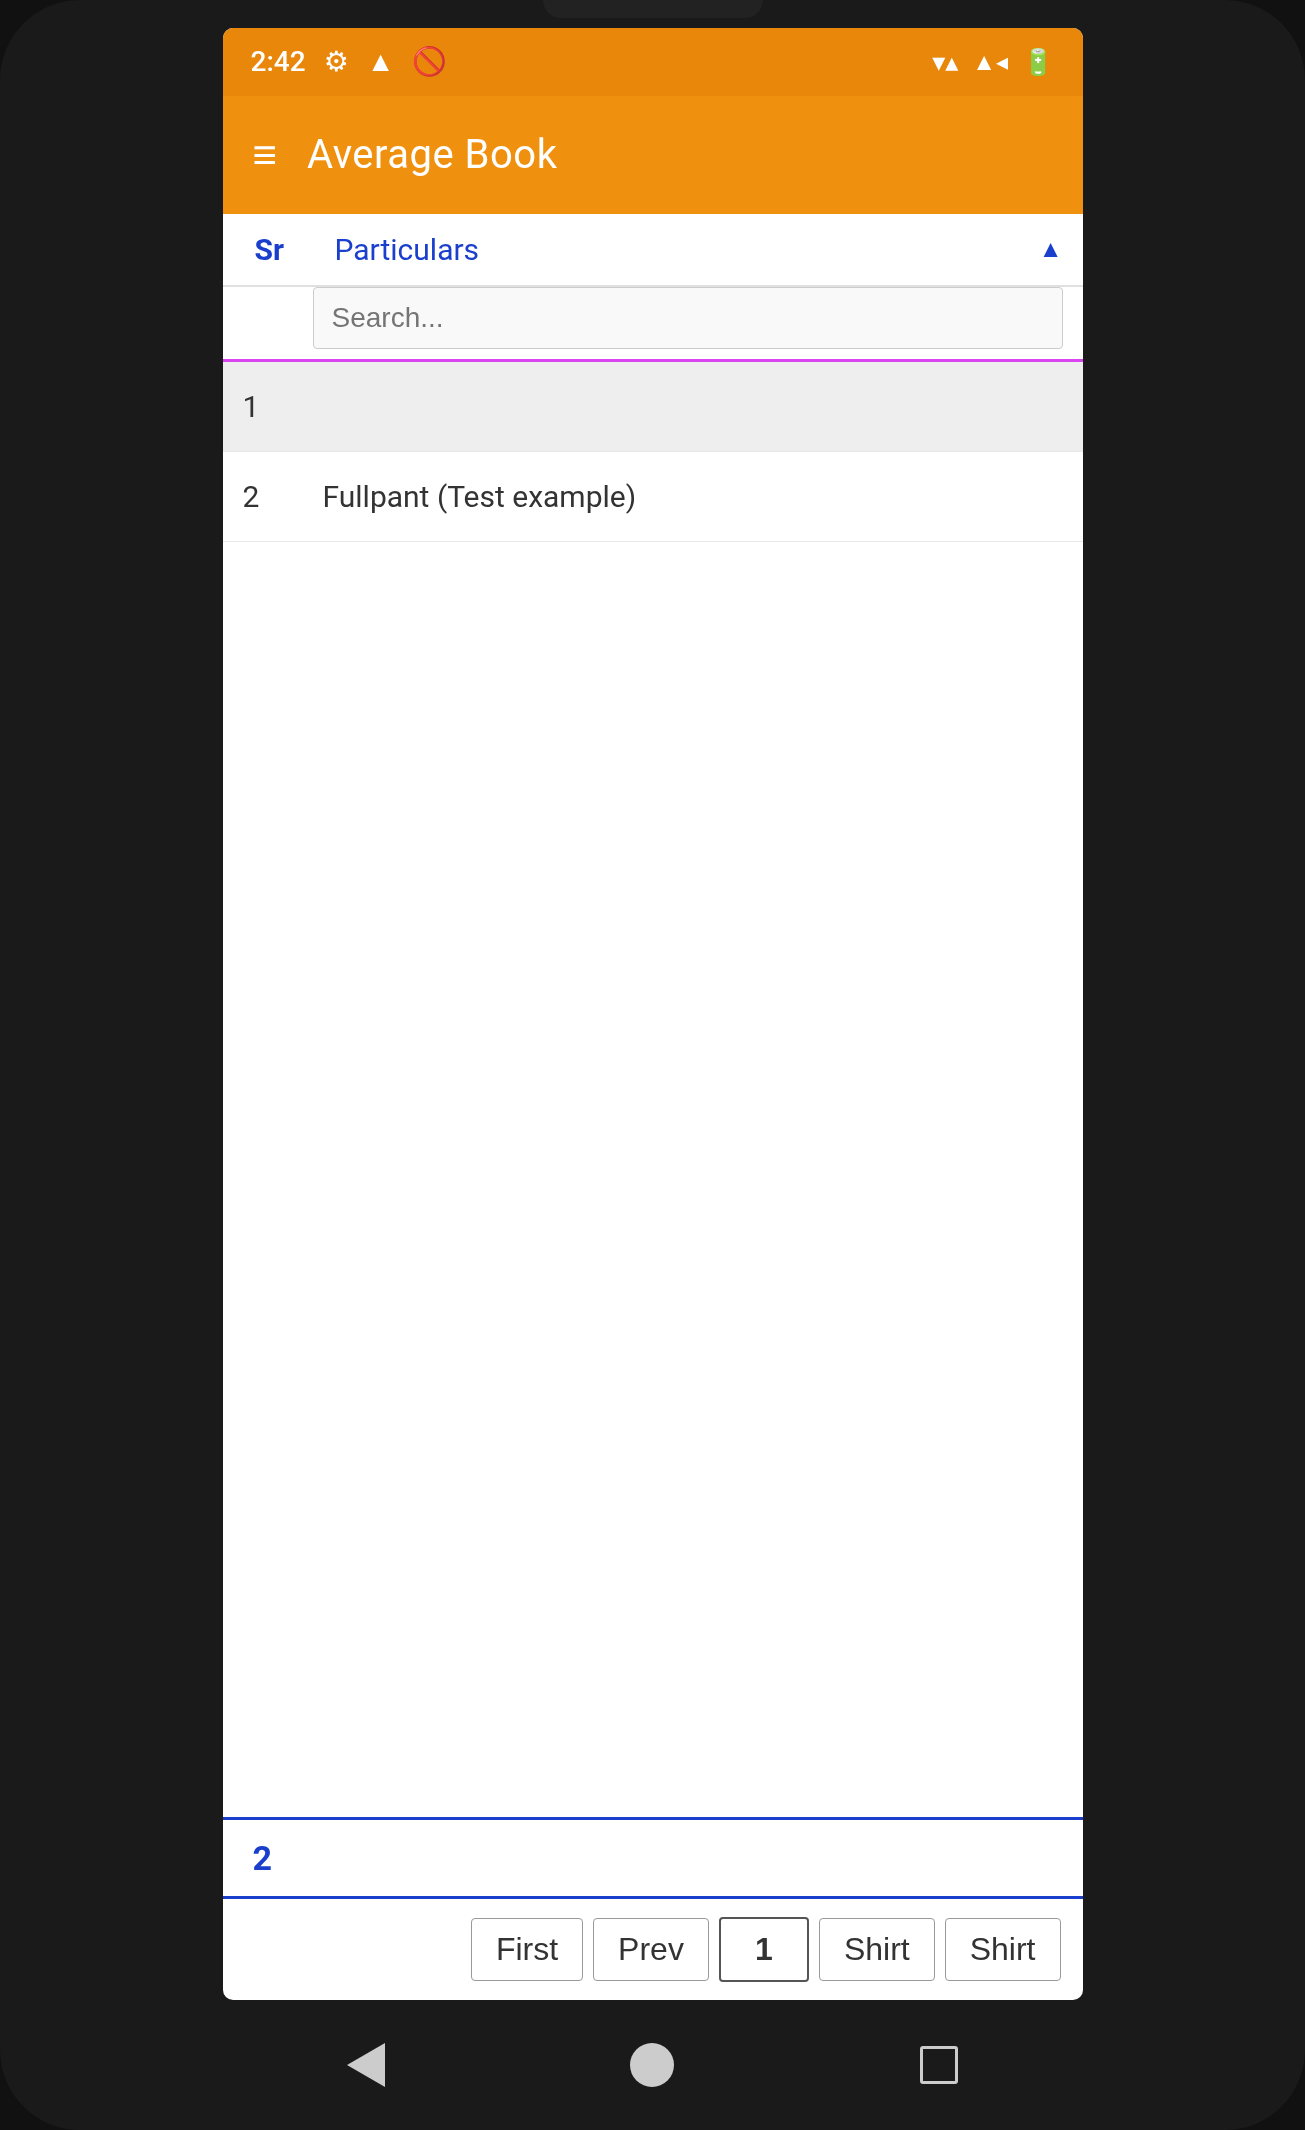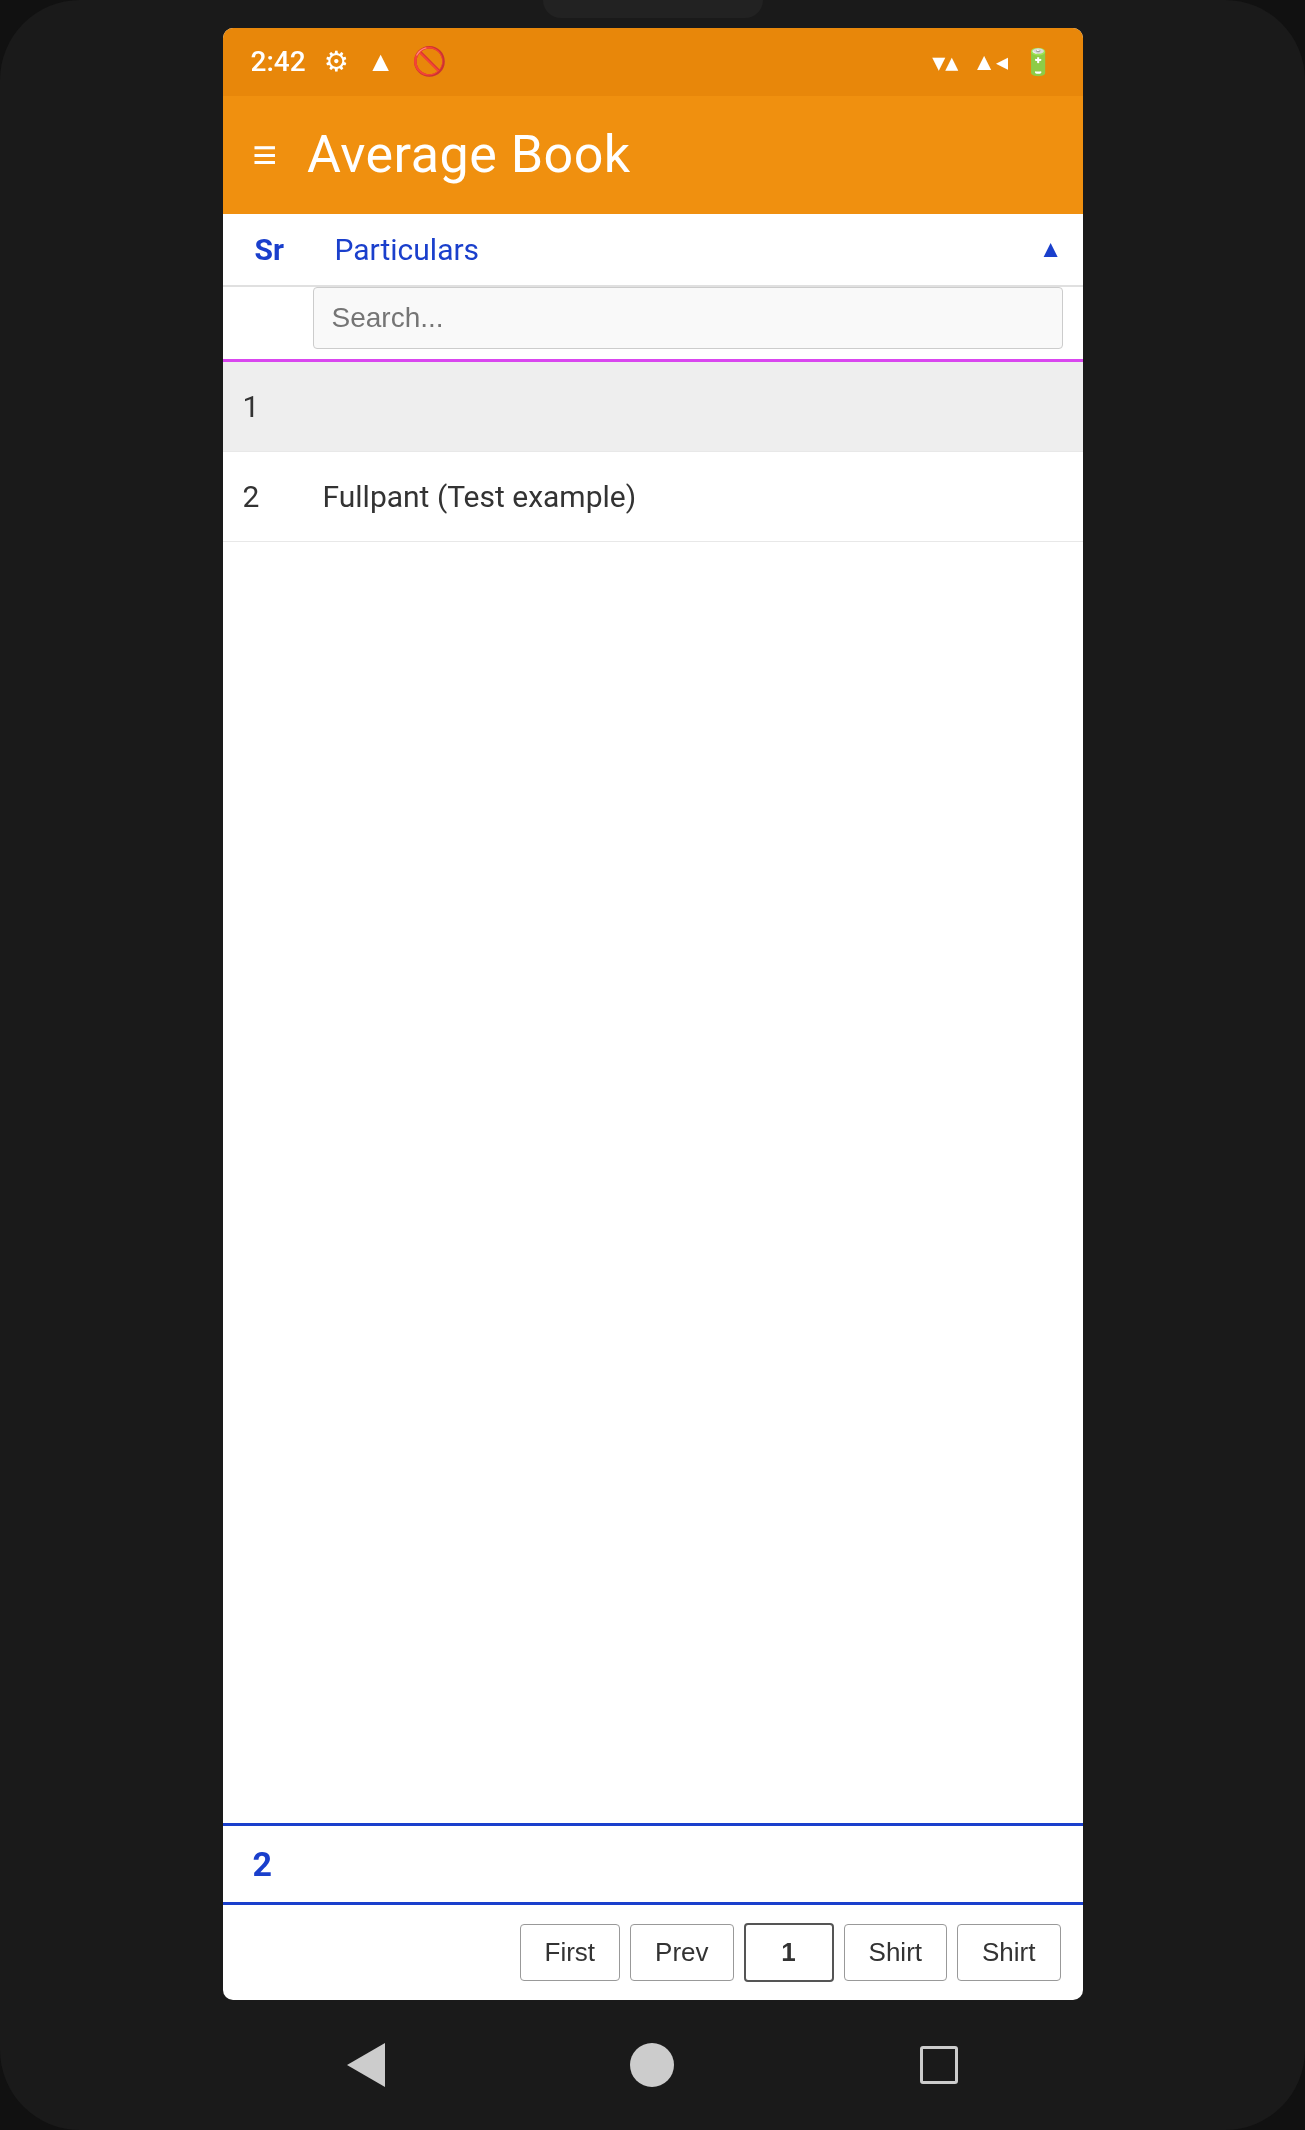--- a/index.html
+++ b/index.html
@@ -86,21 +86,21 @@
     .hamburger-icon {
       color: white;
       font-size: 42px;
       font-weight: 300;
       line-height: 1;
       cursor: pointer;
     }
 
     .app-title {
       color: white;
-      font-size: 52px;
+      font-size: 40px;
       font-weight: 400;
       letter-spacing: 0.5px;
     }
 
     
     .table-header {
       display: flex;
       align-items: center;
       padding: 18px 20px;
       border-bottom: 2px solid #e0e0e0;
@@ -200,21 +200,21 @@
       align-items: center;
       padding: 18px 22px;
       gap: 10px;
       flex-shrink: 0;
     }
 
     .page-btn {
       border: 1.5px solid #999;
       background: white;
       color: #333;
-      font-size: 26px;
+      font-size: 32px;
       padding: 12px 24px;
       border-radius: 4px;
       cursor: pointer;
       min-width: 90px;
       text-align: center;
     }
 
     .page-btn.active {
       border: 2px solid #555;
       font-weight: 600;

